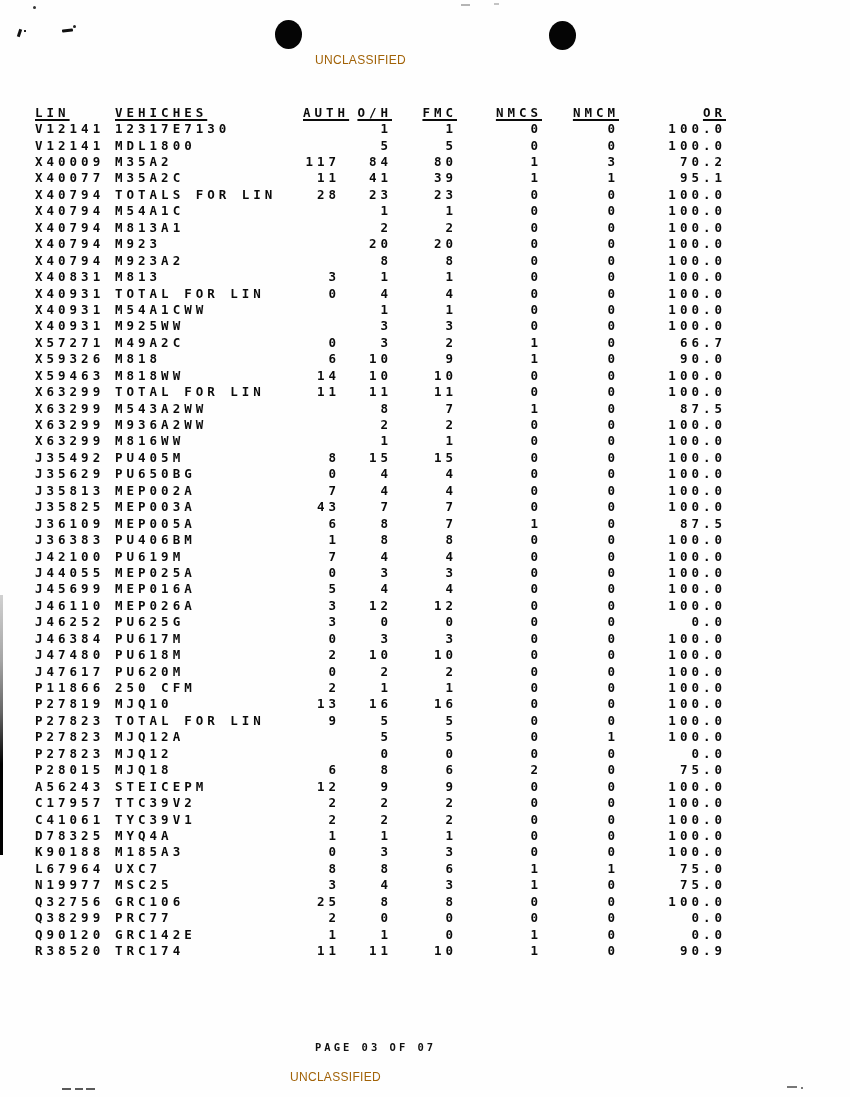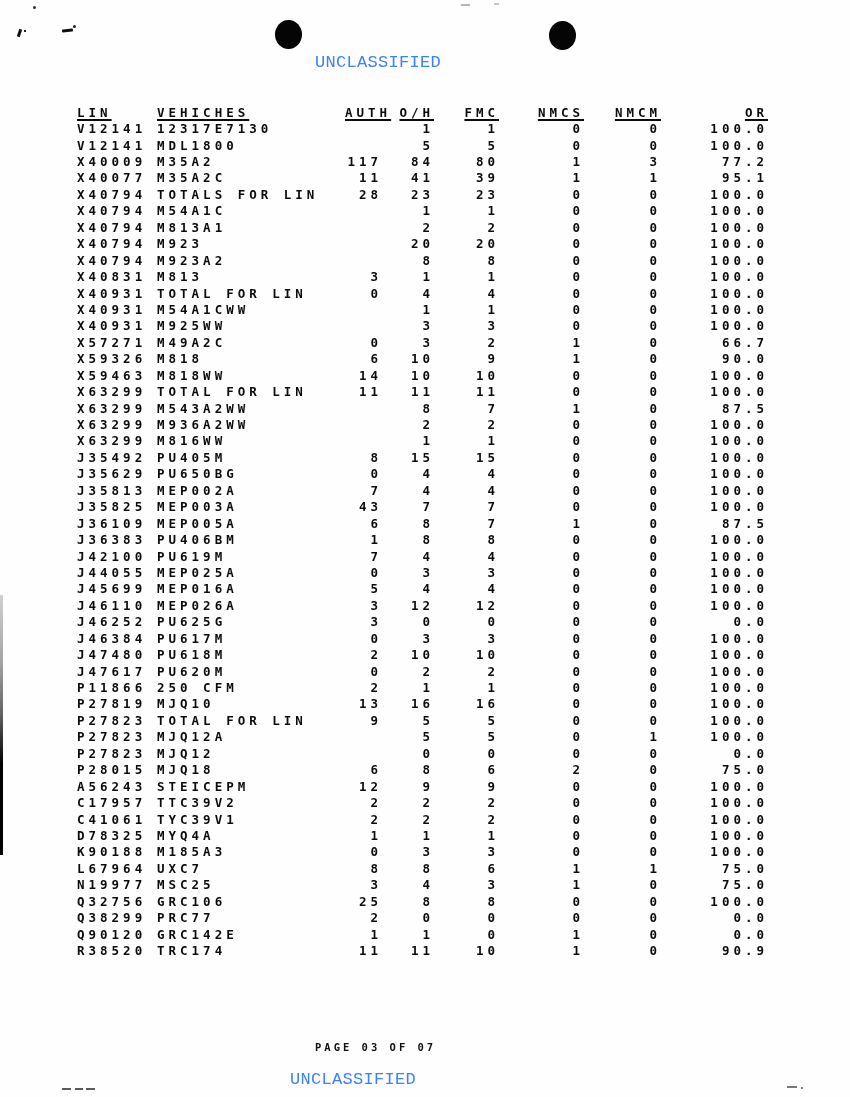--- a/index.html
+++ b/index.html
@@ -13,39 +13,38 @@
   .page { position: absolute; inset: 0; }
 
   
   .punch { position: absolute; background: #050505; border-radius: 50%; }
   .punch.one { left: 275px; top: 20px; width: 27px; height: 29px; }
   .punch.two { left: 549px; top: 21px; width: 27px; height: 29px; }
 
   
   .class-banner {
     position: absolute;
-    font-family: Liberation Mono, monospace;
-    font-size: 17px; line-height: 1;
-    color: #3b82f6;
+    font-family: Liberation Sans, sans-serif;
+    font-size: 12px; line-height: 1;
+    color: #a16207;
     letter-spacing: 0.3px;
     white-space: nowrap;
   }
   .class-top { left: 315px; top: 54px; }
   .class-bottom { left: 290px; top: 1071px; }
 
   
   table.datatable {
     position: absolute; left: 35px; top: 104px;
     width: 691px;
     border-collapse: collapse; table-layout: fixed;
     font-family: "DejaVu Sans Mono", monospace;
     font-size: 12.5px; font-weight: bold;
     letter-spacing: 4px;
     color: #0b0b0b;
-    margin-left: 42px;
   }
   table.datatable th, table.datatable td {
     padding: 0; height: 16.45px;
     white-space: nowrap; overflow: visible;
     vertical-align: middle;
     font-weight: bold;
   }
   table.datatable th {
     text-decoration: underline;
     text-underline-offset: 2px;
@@ -147,21 +146,21 @@
           <td>100.0</td>
         </tr>
         <tr>
           <td>X40009</td>
           <td>M35A2</td>
           <td>117</td>
           <td>84</td>
           <td>80</td>
           <td>1</td>
           <td>3</td>
-          <td>77.2</td>
+          <td>70.2</td>
         </tr>
         <tr>
           <td>X40077</td>
           <td>M35A2C</td>
           <td>11</td>
           <td>41</td>
           <td>39</td>
           <td>1</td>
           <td>1</td>
           <td>95.1</td>

